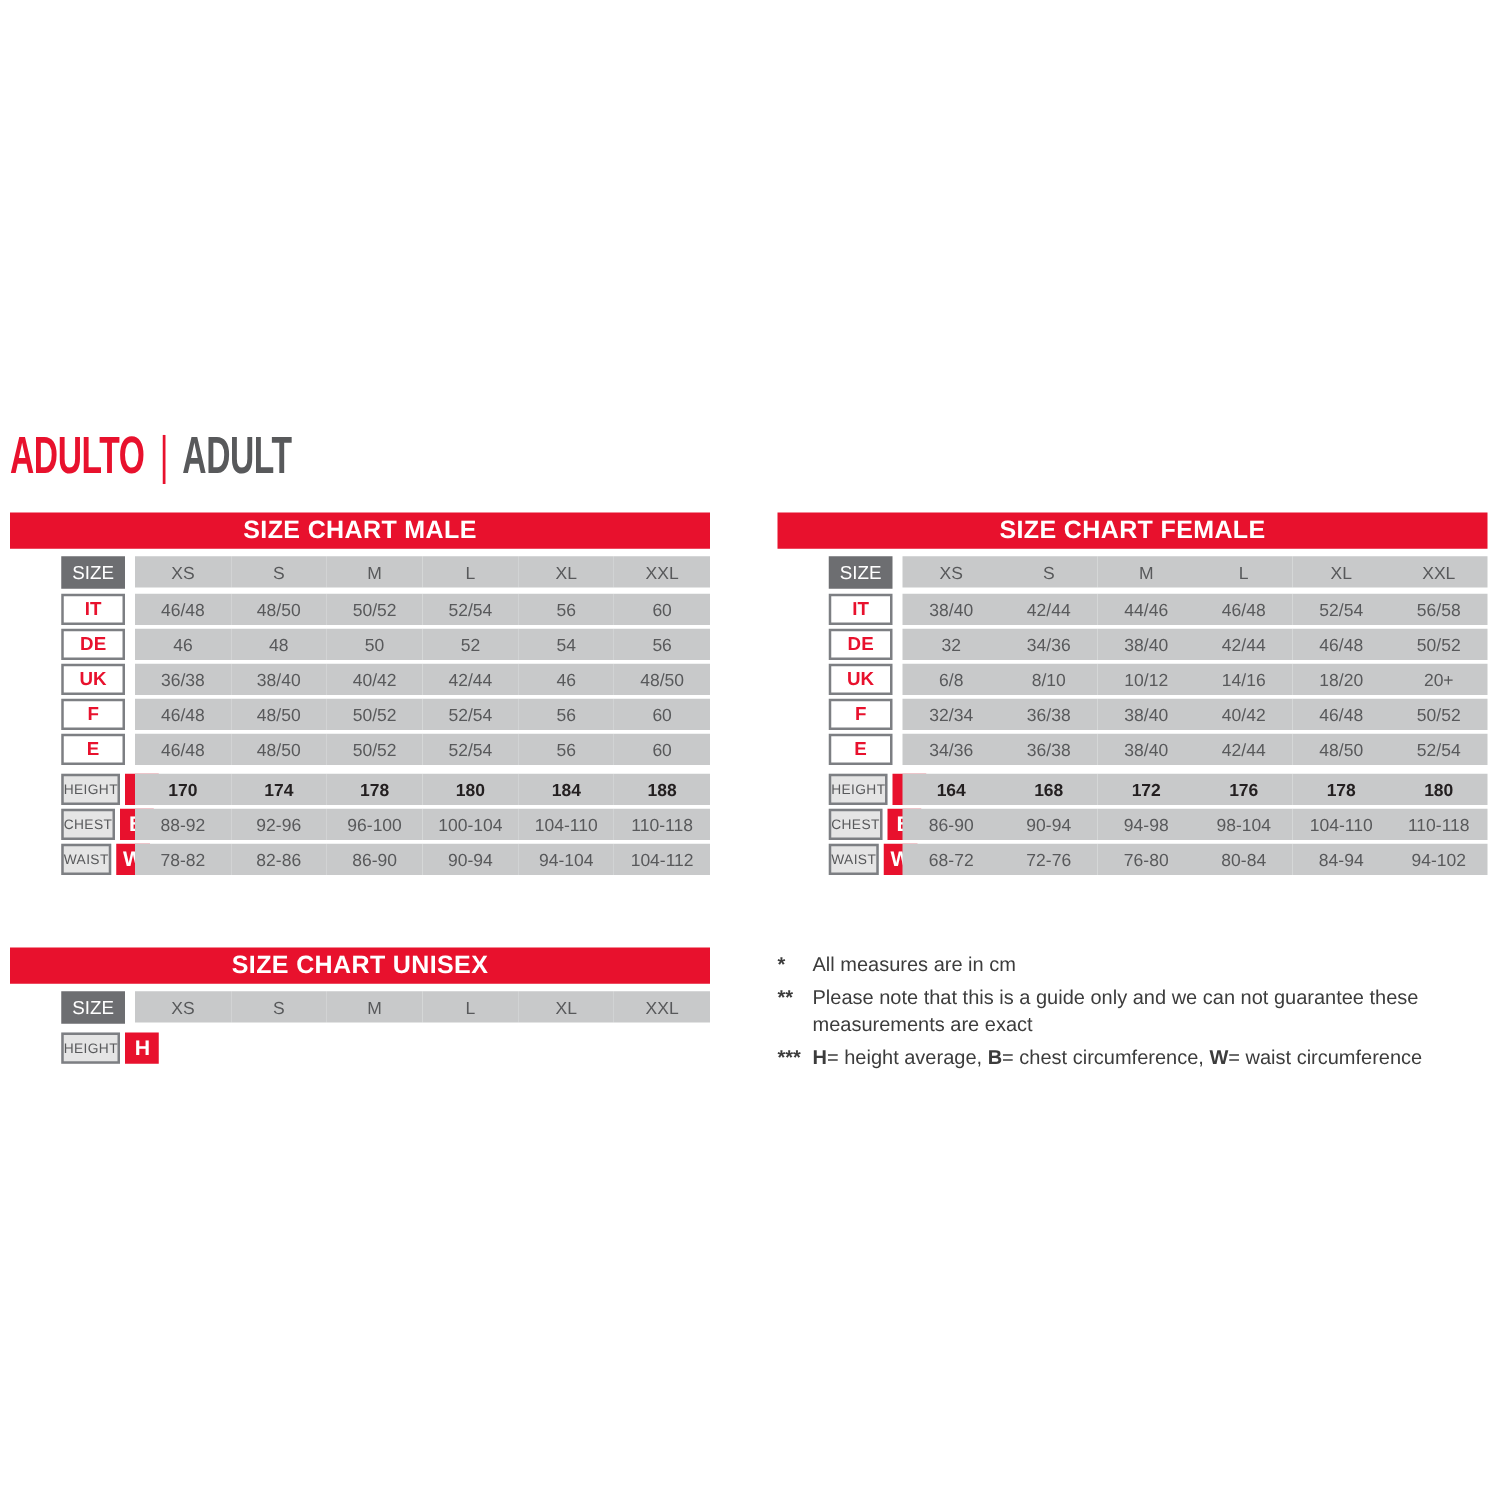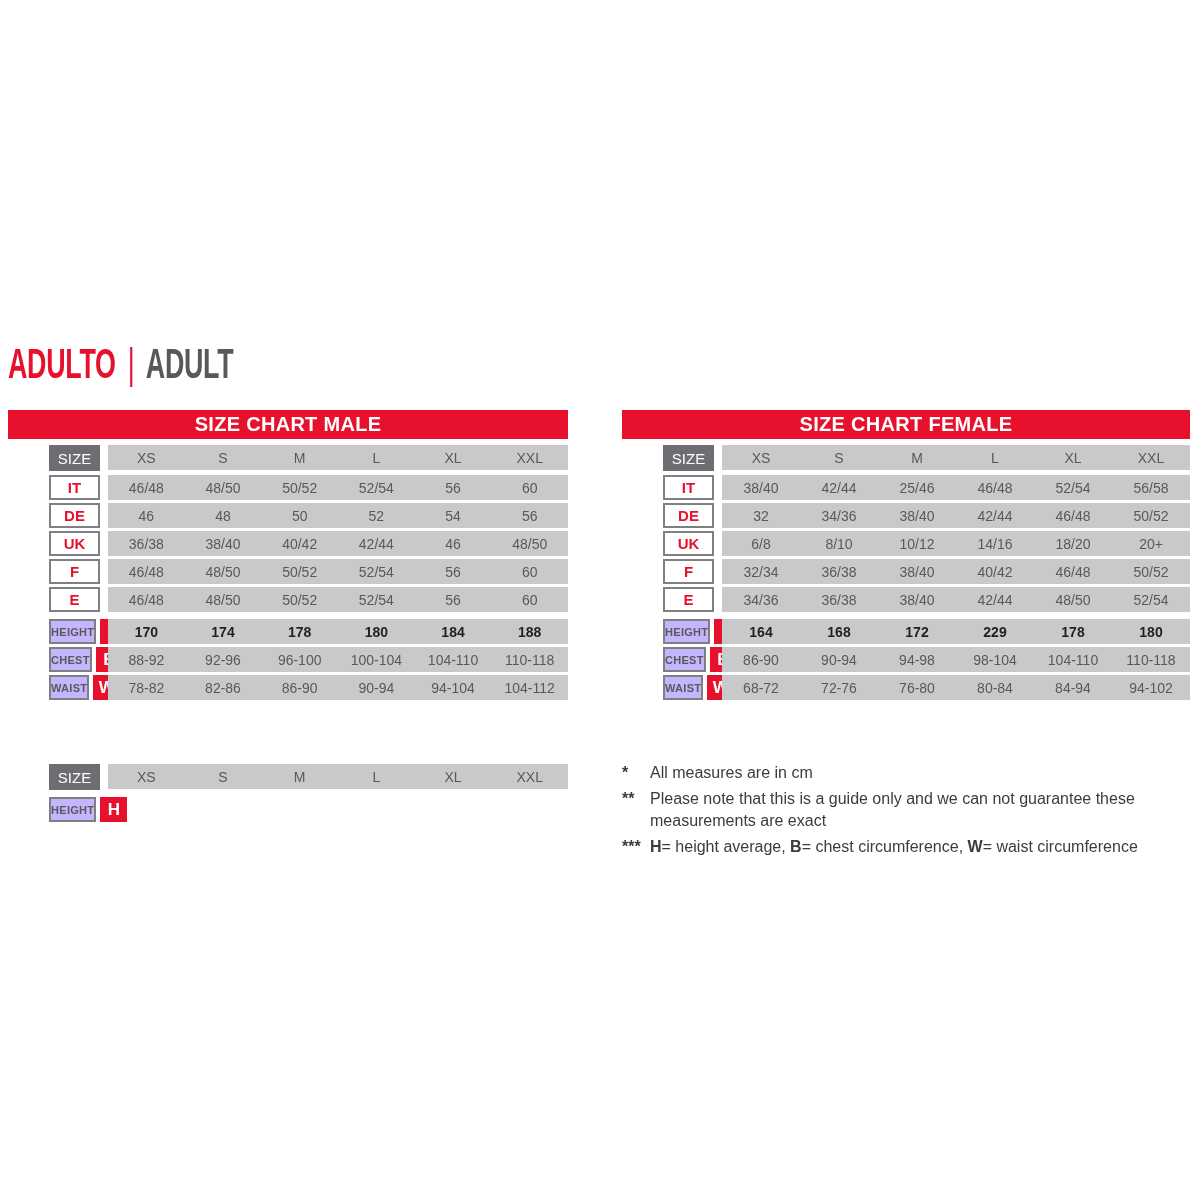--- a/index.html
+++ b/index.html
@@ -49,22 +49,22 @@
     font-size:15px;display:flex;align-items:center;justify-content:center;
   }
   .col-head{height:26px;background:var(--head-gray);color:#fff;font-size:15px;}
   .row-label{
     width:100%;height:25px;background:#fff;border:2px solid var(--box-border);
     color:var(--red);font-weight:bold;font-size:15px;
     display:flex;align-items:center;justify-content:center;
   }
   .cell{height:25px;background:var(--cell-gray);color:var(--text-gray);font-size:14px;}
   .measure-label{
-    flex:1 1 auto;height:25px;background:#c4b5fd;border:2px solid var(--box-border);
-    color:var(--text-gray);font-weight:bold;font-size:11px;letter-spacing:0.3px;
+    flex:1 1 auto;height:25px;background:#e5e5e5;border:2px solid var(--box-border);
+    color:var(--text-gray);font-weight:normal;font-size:11px;letter-spacing:0.3px;
     display:flex;align-items:center;justify-content:center;
   }
   .measure-letter{
     flex:0 0 27px;height:25px;background:var(--red);color:#fff;
     font-weight:bold;font-size:17px;
     display:flex;align-items:center;justify-content:center;
   }
   .bold-values .cell{color:var(--ink);font-weight:bold;}
 
   
@@ -223,21 +223,21 @@
           <div class="cell col-head">XXL</div>
         </div>
       </div>
       <div class="row body-row first-body-row">
         <div class="label-area">
           <div class="row-label">IT</div>
         </div>
         <div class="cells">
           <div class="cell">38/40</div>
           <div class="cell">42/44</div>
-          <div class="cell">25/46</div>
+          <div class="cell">44/46</div>
           <div class="cell">46/48</div>
           <div class="cell">52/54</div>
           <div class="cell">56/58</div>
         </div>
       </div>
       <div class="row body-row">
         <div class="label-area">
           <div class="row-label">DE</div>
         </div>
         <div class="cells">
@@ -290,21 +290,21 @@
       </div>
       <div class="row body-row measure-block bold-values">
         <div class="label-area">
           <div class="measure-label">HEIGHT</div>
           <div class="measure-letter">H</div>
         </div>
         <div class="cells">
           <div class="cell">164</div>
           <div class="cell">168</div>
           <div class="cell">172</div>
-          <div class="cell">229</div>
+          <div class="cell">176</div>
           <div class="cell">178</div>
           <div class="cell">180</div>
         </div>
       </div>
       <div class="row body-row">
         <div class="label-area">
           <div class="measure-label">CHEST</div>
           <div class="measure-letter">B</div>
         </div>
         <div class="cells">
@@ -325,20 +325,21 @@
           <div class="cell">68-72</div>
           <div class="cell">72-76</div>
           <div class="cell">76-80</div>
           <div class="cell">80-84</div>
           <div class="cell">84-94</div>
           <div class="cell">94-102</div>
         </div>
       </div>
     </section>
   <section class="chart" id="chart-unisex" style="left:8px;  top:758px; width:560px;">
+      <div class="banner">SIZE CHART UNISEX</div>
       <div class="row header-row">
         <div class="label-area">
           <div class="size-head">SIZE</div>
         </div>
         <div class="cells">
           <div class="cell col-head">XS</div>
           <div class="cell col-head">S</div>
           <div class="cell col-head">M</div>
           <div class="cell col-head">L</div>
           <div class="cell col-head">XL</div>

